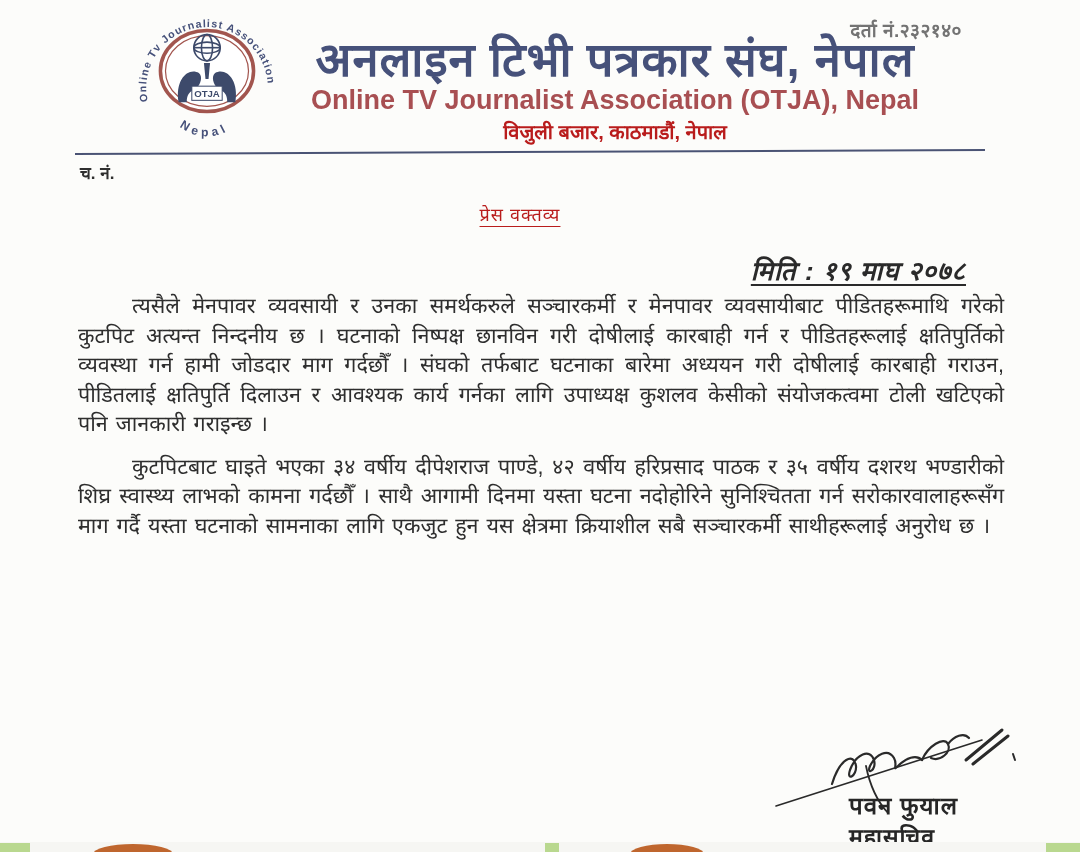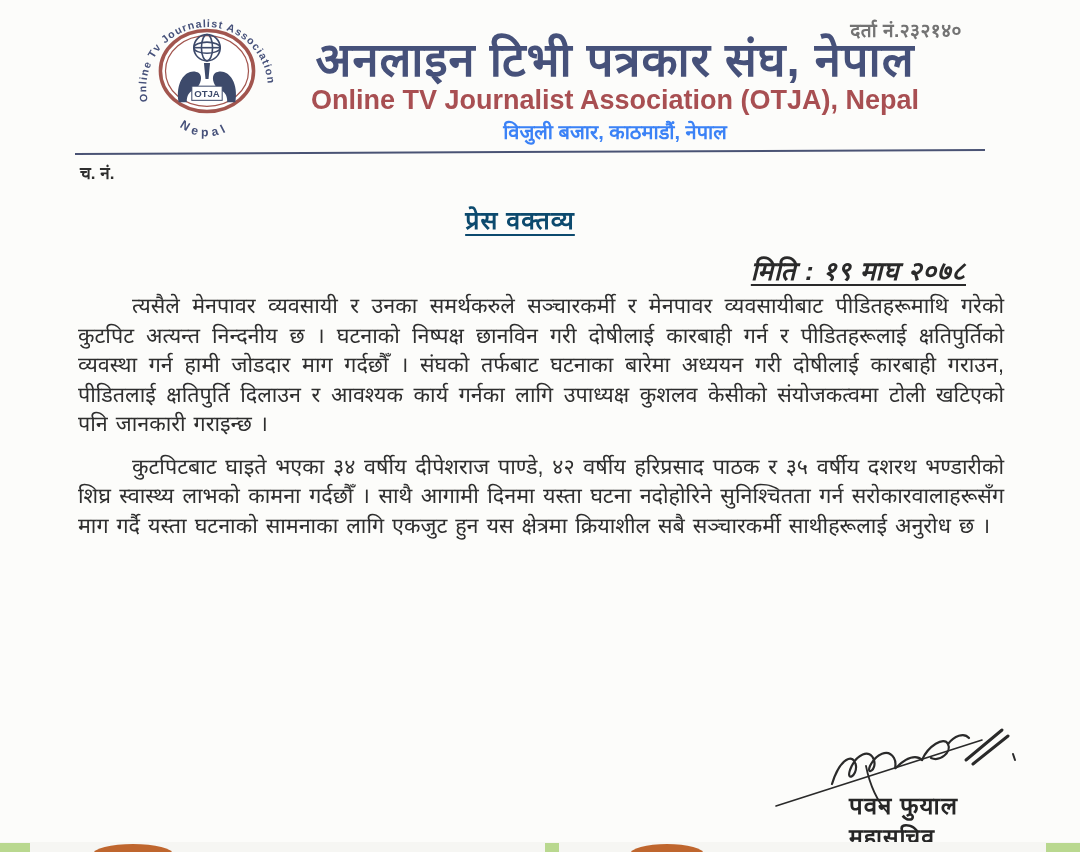--- a/index.html
+++ b/index.html
@@ -32,36 +32,36 @@
   }
   .org-name-np {
     font-size:47px; font-weight:bold; color:#46517a;
     line-height:48px; letter-spacing:1px;
   }
   .org-name-en {
     font-size:27px; font-weight:bold; color:#a84f52;
     line-height:31px; margin-top:1px;
   }
   .org-address {
-    font-size:20px; font-weight:bold; color:#3b82f6;
+    font-size:20px; font-weight:bold; color:#b91c1c;
     line-height:26px; margin-top:3px;
   }
   .rule {
     position:absolute; left:75px; top:151px; width:910px; height:2px;
     background:#4a5374; transform:rotate(-0.25deg);
   }
   .ref-no {
     position:absolute; left:80px; top:161px;
     font-size:17px; color:#2f2f2f; font-weight:600;
   }
   
   .doc-title {
     position:absolute; left:0; top:202px; width:1040px;
     text-align:center;
-    font-size:25px; font-weight:bold; color:#0c4a6e;
+    font-size:18px; font-weight:normal; color:#b91c1c;
     text-decoration:underline;
     text-underline-offset:5px;
     letter-spacing:1px;
   }
   .date-line {
     position:absolute; top:252px; right:114px;
     font-size:26px; font-weight:600; font-style:italic; color:#2a2a2a;
     text-decoration:underline;
     text-underline-offset:4px;
     letter-spacing:1px;

